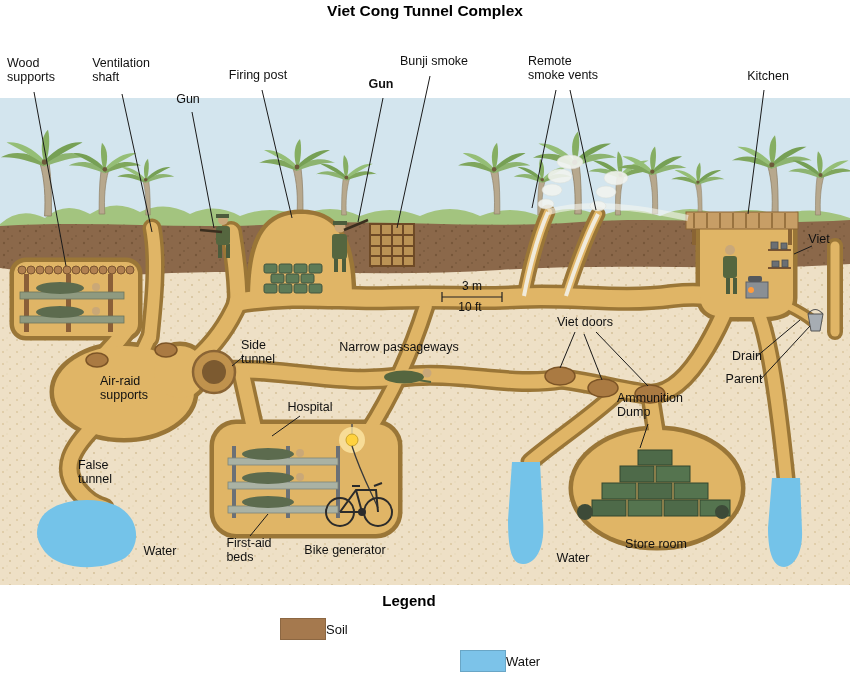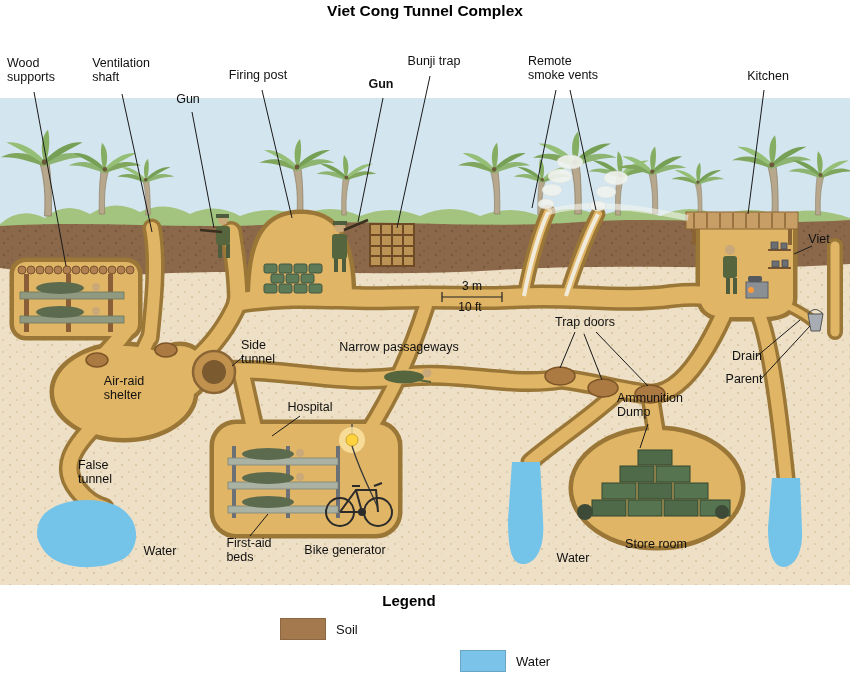--- a/index.html
+++ b/index.html
@@ -8,21 +8,21 @@
   .stage svg{display:block;position:absolute;left:0;top:0;}
   .title{position:absolute;top:2px;left:0;width:100%;text-align:center;
          font-size:15.5px;font-weight:bold;color:#000;}
   .lbl{position:absolute;transform:translateX(-50%);text-align:left;
        font-size:12.5px;line-height:1.12;color:#101010;white-space:pre-line;}
   .lbl.bold{font-weight:bold;}
   .scale-lbl{font-size:12px;}
   .legend{position:absolute;left:0;top:588px;width:750px;height:92px;background:#fff;}
   .legend-title{position:absolute;left:409px;top:4px;transform:translateX(-50%);
                 font-size:15px;font-weight:bold;color:#000;}
-  .legend-item{position:absolute;display:flex;align-items:center;gap:10px;}
+  .legend-item{position:absolute;display:flex;align-items:center;}
   .swatch{width:46px;height:22px;border:1px solid rgba(0,0,0,0.15);box-sizing:border-box;}
   .legend-item .li-label{font-size:13px;color:#101010;}
 </style>
 </head>
 <body>
 
 <div class="stage">
 
   <svg width="850" height="585" viewBox="0 0 850 585">
     <defs>
@@ -358,33 +358,33 @@
 
   <div class="title">Viet Cong Tunnel Complex</div>
 
   <div class="lbl" style="left:31px;top:56px">Wood
 supports</div>
   <div class="lbl" style="left:121px;top:56px">Ventilation
 shaft</div>
   <div class="lbl" style="left:188px;top:92px">Gun</div>
   <div class="lbl" style="left:258px;top:68px">Firing post</div>
   <div class="lbl bold" style="left:381px;top:77px">Gun</div>
-  <div class="lbl" style="left:434px;top:54px">Bunji trap</div>
+  <div class="lbl" style="left:434px;top:54px">Bunji smoke</div>
   <div class="lbl" style="left:563px;top:54px">Remote
 smoke vents</div>
   <div class="lbl" style="left:768px;top:69px">Kitchen</div>
   <div class="lbl" style="left:819px;top:232px">Viet</div>
   <div class="lbl" style="left:258px;top:338px">Side
 tunnel</div>
   <div class="lbl" style="left:399px;top:340px">Narrow passageways</div>
-  <div class="lbl" style="left:585px;top:315px">Trap doors</div>
+  <div class="lbl" style="left:585px;top:315px">Viet doors</div>
   <div class="lbl" style="left:747px;top:349px">Drain</div>
   <div class="lbl" style="left:744px;top:372px">Parent</div>
   <div class="lbl" style="left:124px;top:374px">Air-raid
-shelter</div>
+supports</div>
   <div class="lbl" style="left:310px;top:400px">Hospital</div>
   <div class="lbl" style="left:650px;top:391px">Ammunition
 Dump</div>
   <div class="lbl" style="left:95px;top:458px">False
 tunnel</div>
   <div class="lbl" style="left:160px;top:544px">Water</div>
   <div class="lbl" style="left:249px;top:536px">First-aid
 beds</div>
   <div class="lbl" style="left:345px;top:543px">Bike generator</div>
   <div class="lbl" style="left:573px;top:551px">Water</div>

